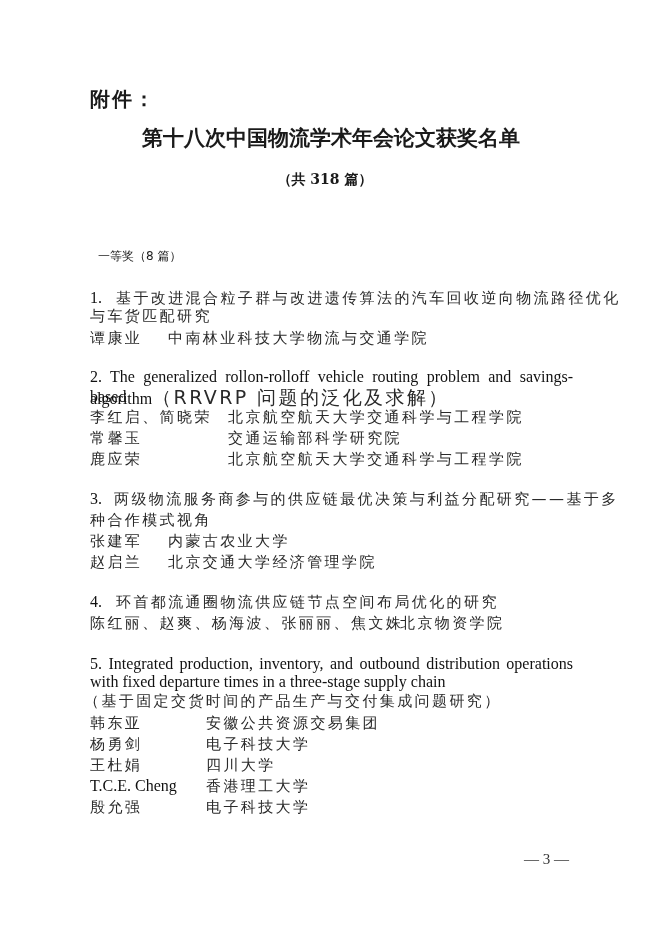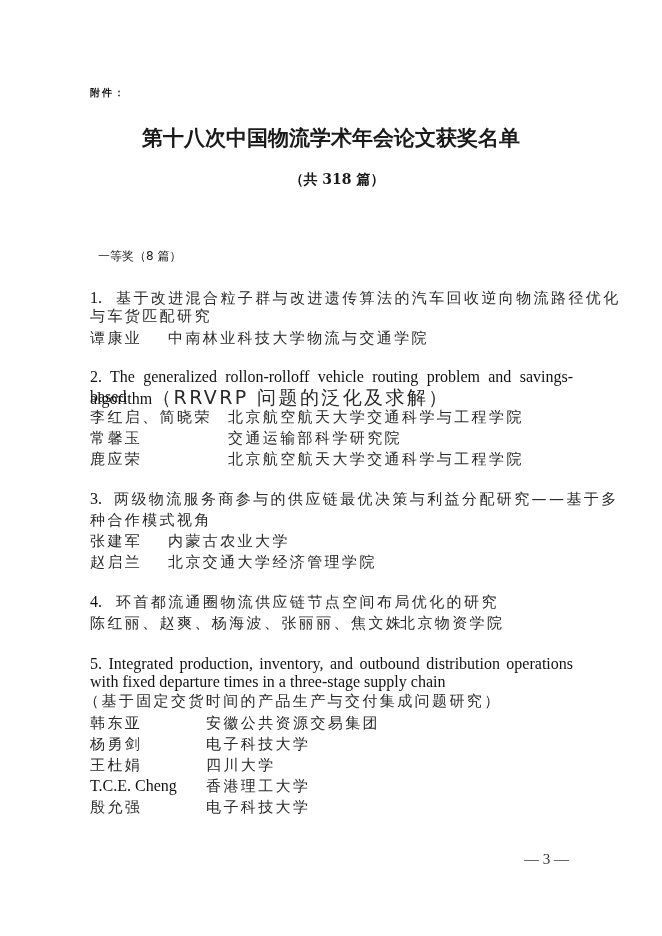--- a/index.html
+++ b/index.html
@@ -13,33 +13,33 @@
     position: relative;
     overflow: hidden;
     color: #1a1a1a;
     font-family: "Liberation Serif", "DejaVu Serif", serif;
   }
   .abs { position: absolute; white-space: nowrap; }
   .attach {
     left: 90px; top: 86px;
     font-family: "DejaVu Sans", sans-serif;
     font-weight: bold;
-    font-size: 10px;
+    font-size: 20px;
     letter-spacing: 2px;
   }
   .title {
     left: 0; width: 662px; top: 124px;
     text-align: center;
     font-family: "DejaVu Serif", serif;
     font-weight: bold;
     font-size: 21px;
     letter-spacing: 0px;
   }
   .subtitle {
-    left: 12px; width: 650px; top: 171px;
+    left: 0; width: 650px; top: 171px;
     text-align: center;
     font-family: "DejaVu Serif", serif;
     font-weight: bold;
     font-size: 14px;
   }
   .section {
     left: 90px; top: 248px;
     font-family: "DejaVu Sans", sans-serif;
     font-weight: normal;
     font-size: 12px;

